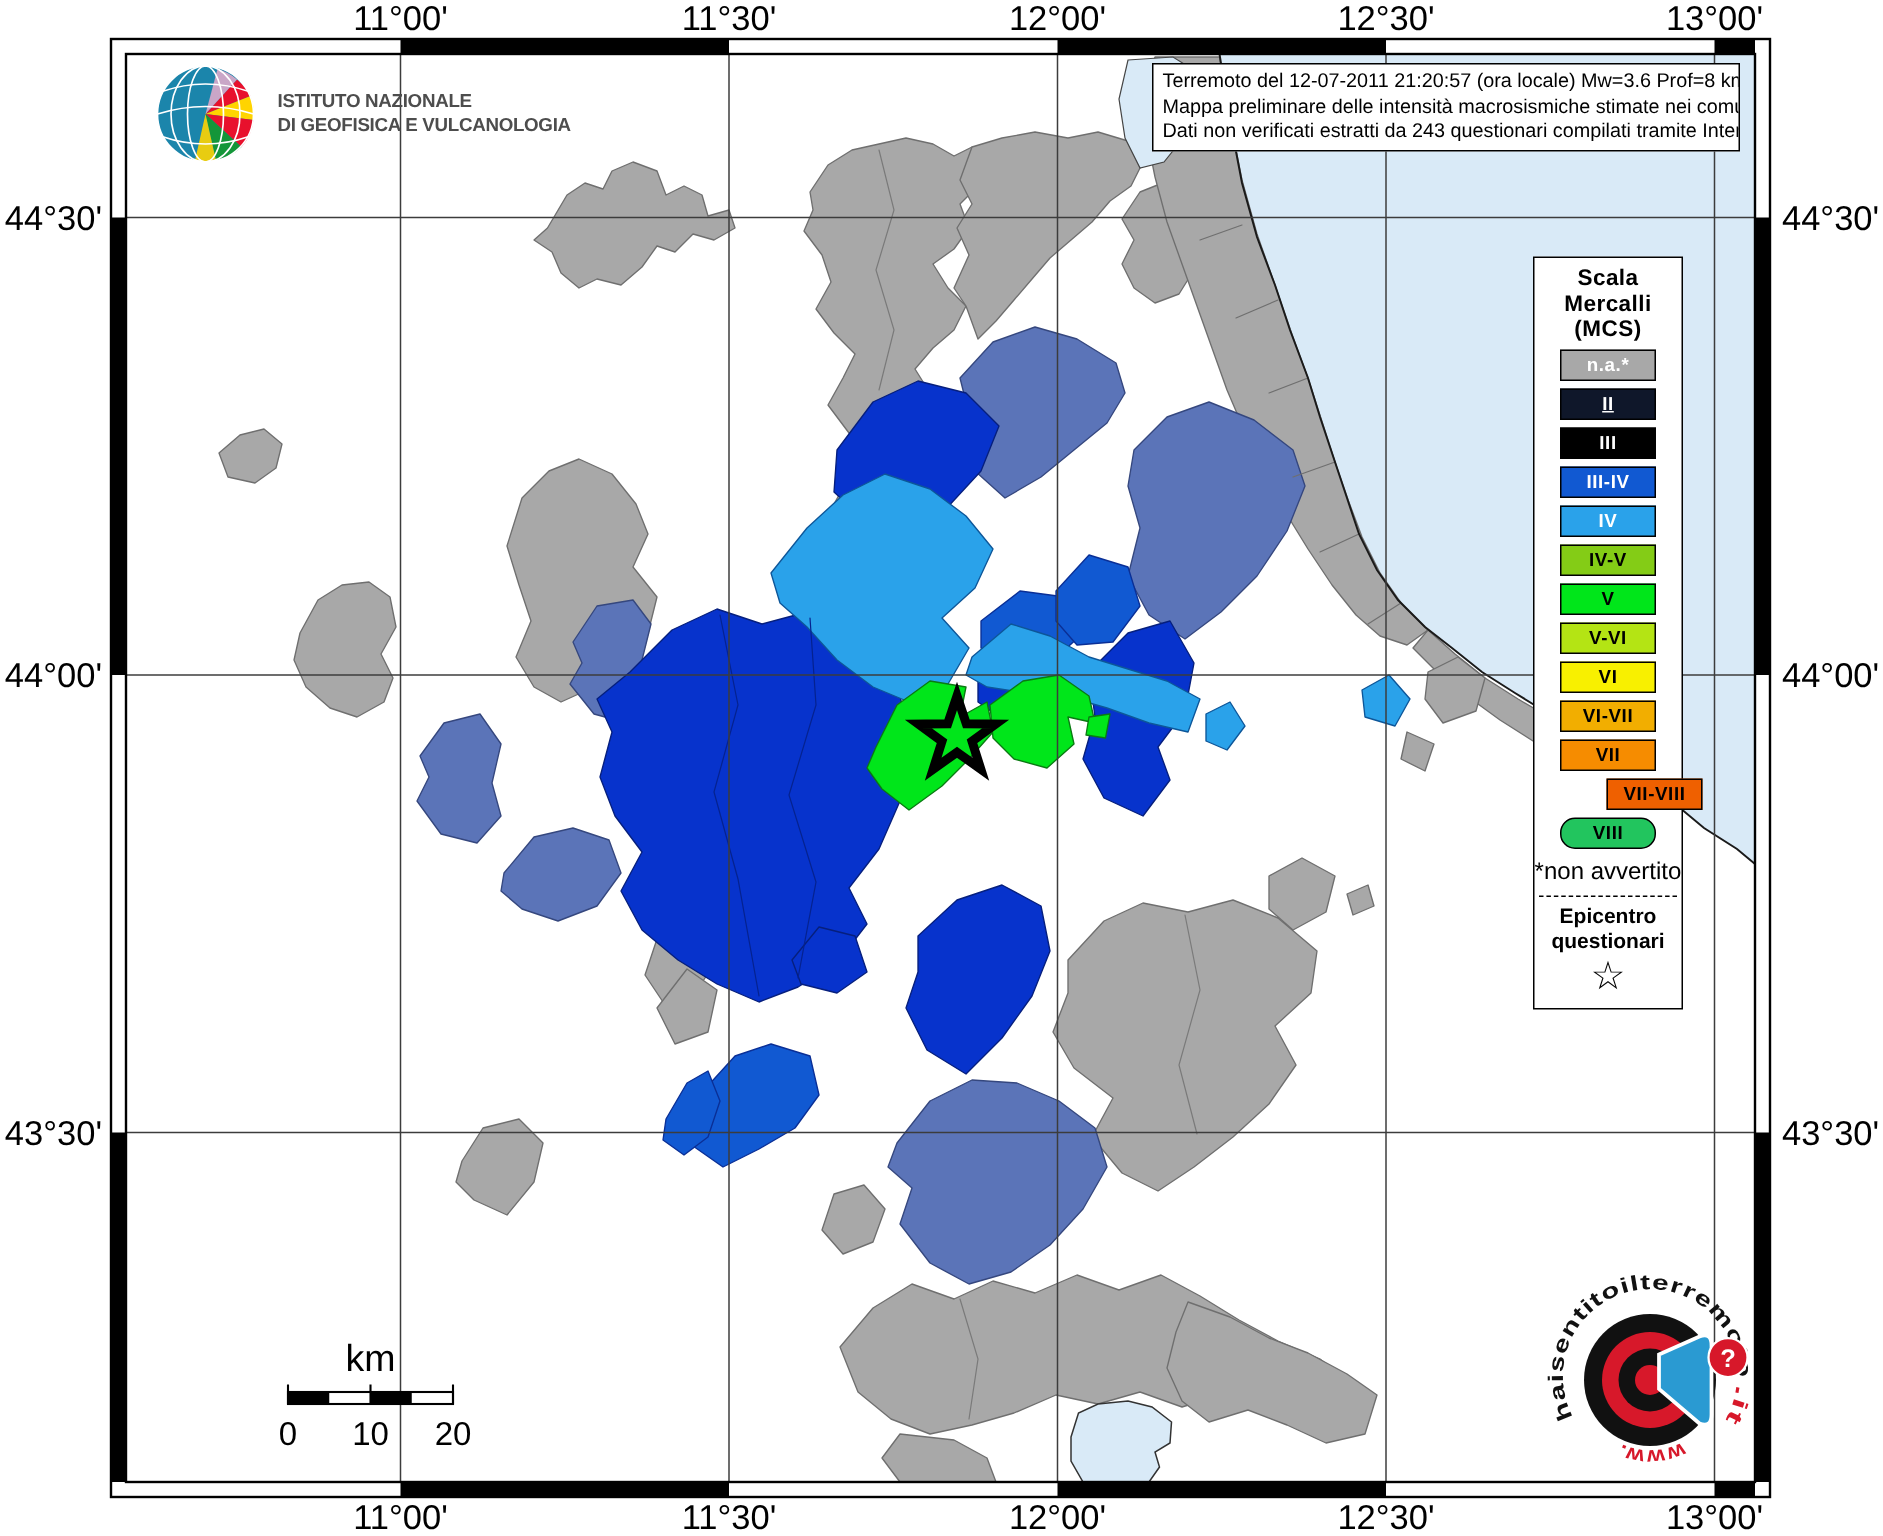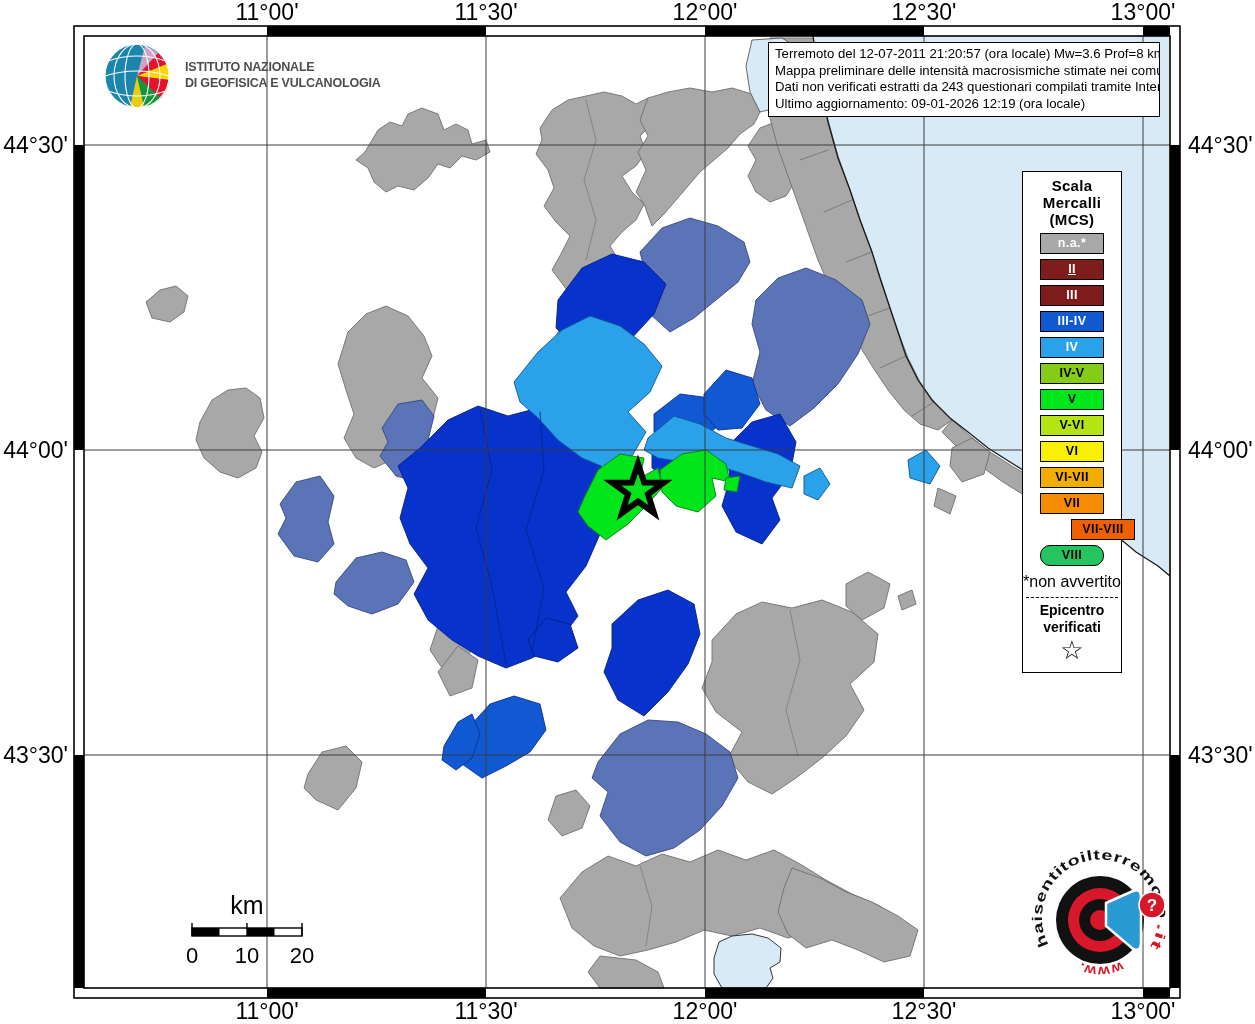--- a/index.html
+++ b/index.html
@@ -221,40 +221,39 @@
     </text>
     <circle cx="1152" cy="905" r="13" fill="#d7182a" stroke="#fff" stroke-width="1.5"></circle>
     <text class="qm" x="1152" y="911" text-anchor="middle">?</text>
   </g>
 </svg>
 
   <div class="infobox">
     <div>Terremoto del 12-07-2011 21:20:57 (ora locale) Mw=3.6 Prof=8 km</div>
     <div>Mappa preliminare delle intensità macrosismiche stimate nei comuni</div>
     <div>Dati non verificati estratti da 243 questionari compilati tramite Internet.</div>
-    <div>Ultimo aggiornamento: 09-01-2026 12:19 (ora locale)</div>
   </div>
 
   <div class="legend">
     <div class="lg-title">Scala</div>
     <div class="lg-title">Mercalli</div>
     <div class="lg-title">(MCS)</div>
     <div class="sw lt" style="background-color: rgb(168, 168, 168);"><span>n.a.*</span></div>
-    <div class="sw lt" style="background-color: #7f1d1d; text-decoration: underline;"><span>II</span></div>
-    <div class="sw lt" style="background-color: #7f1d1d;"><span>III</span></div>
+    <div class="sw lt" style="background-color: #0f172a; text-decoration: underline;"><span>II</span></div>
+    <div class="sw lt" style="background-color: #000000;"><span>III</span></div>
     <div class="sw lt" style="background-color: rgb(17, 89, 210);"><span>III-IV</span></div>
     <div class="sw lt" style="background-color: rgb(42, 162, 234);"><span>IV</span></div>
     <div class="sw" style="background-color: #84cc16;"><span>IV-V</span></div>
     <div class="sw" style="background-color: rgb(0, 230, 26);"><span>V</span></div>
     <div class="sw" style="background-color: rgb(180, 228, 20);"><span>V-VI</span></div>
     <div class="sw" style="background-color: rgb(248, 240, 0);"><span>VI</span></div>
     <div class="sw" style="background-color: rgb(242, 174, 0);"><span>VI-VII</span></div>
     <div class="sw" style="background-color: rgb(246, 140, 0);"><span>VII</span></div>
     <div class="sw" style="background-color: rgb(239, 96, 0); margin-left: 48px;"><span>VII-VIII</span></div>
     <div class="sw" style="background-color: #22c55e; border-radius: 10px;"><span>VIII</span></div>
     <div class="lg-foot">*non avvertito</div>
     <div class="lg-div"></div>
     <div class="lg-epi">Epicentro</div>
-    <div class="lg-epi">verificati</div>
+    <div class="lg-epi">questionari</div>
     <div class="lg-star">☆</div>
   </div>
 
 </div>
 
 </body></html>

